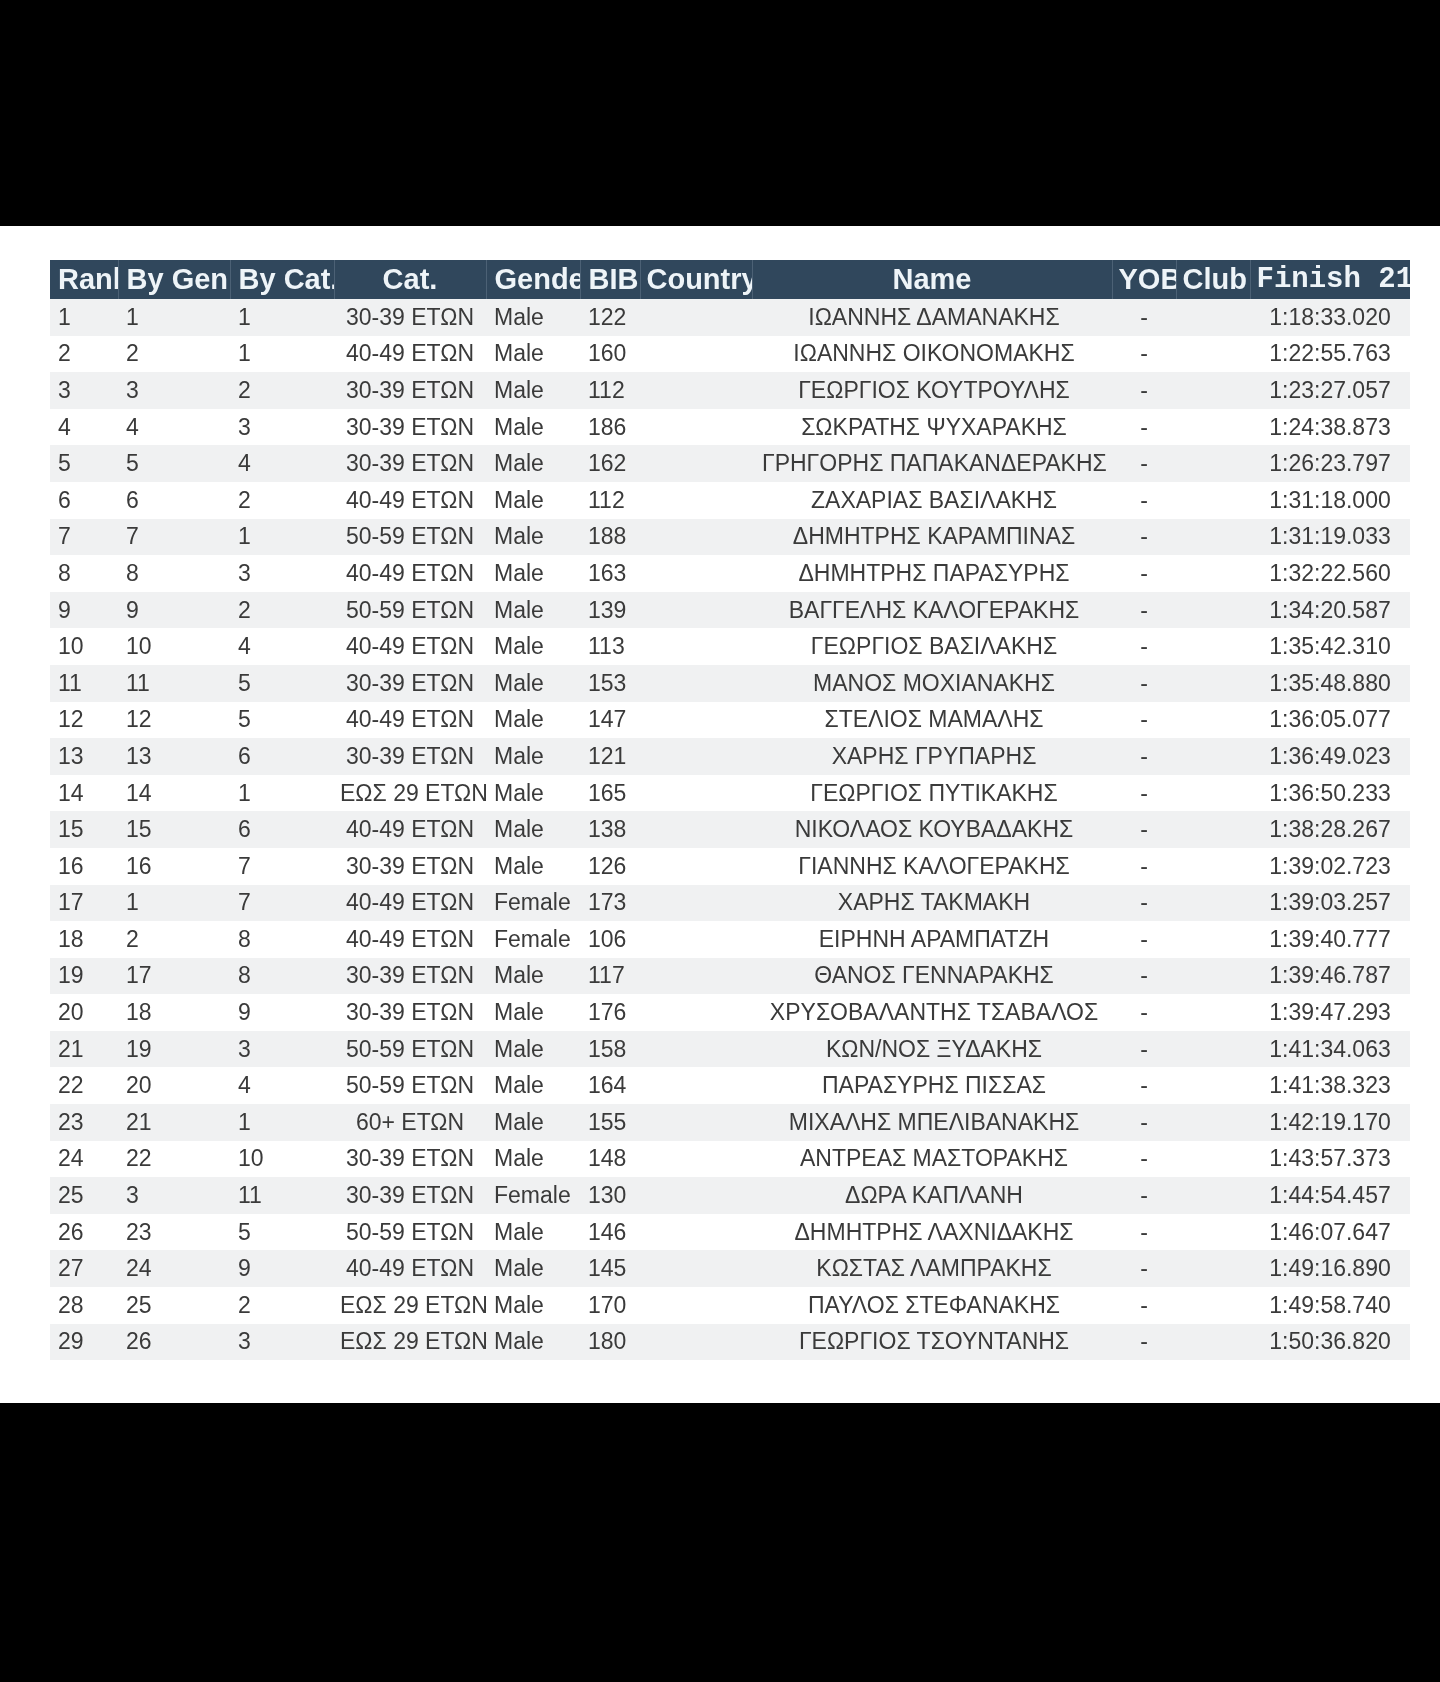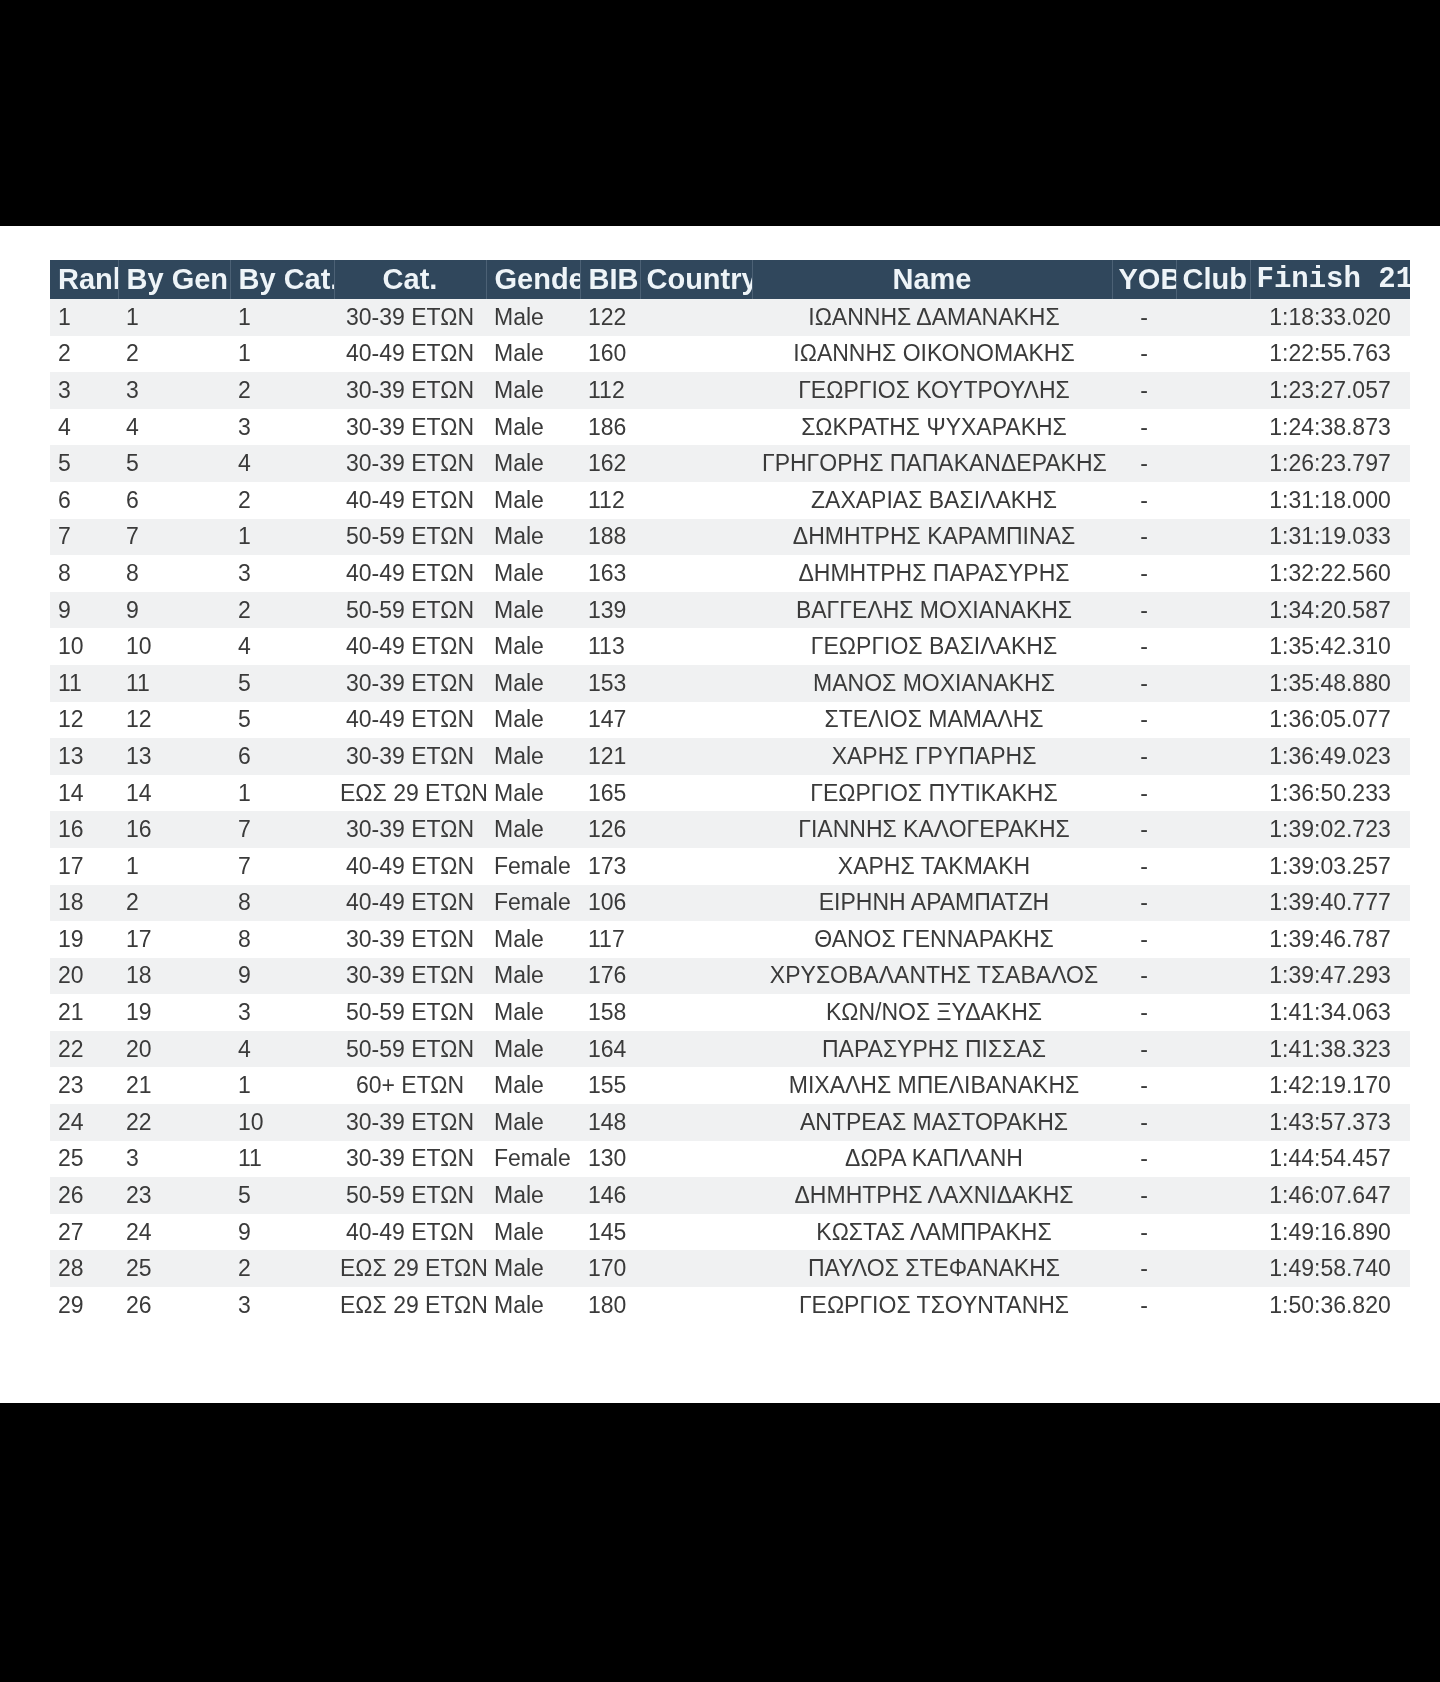--- a/index.html
+++ b/index.html
@@ -202,21 +202,21 @@
           <td>1:32:22.560</td>
         </tr>
         <tr>
           <td>9</td>
           <td>9</td>
           <td>2</td>
           <td>50-59 ΕΤΩΝ</td>
           <td>Male</td>
           <td>139</td>
           <td></td>
-          <td>ΒΑΓΓΕΛΗΣ ΜΟΧΙΑΝΑΚΗΣ</td>
+          <td>ΒΑΓΓΕΛΗΣ ΚΑΛΟΓΕΡΑΚΗΣ</td>
           <td>-</td>
           <td></td>
           <td>1:34:20.587</td>
         </tr>
         <tr>
           <td>10</td>
           <td>10</td>
           <td>4</td>
           <td>40-49 ΕΤΩΝ</td>
           <td>Male</td>
@@ -271,20 +271,33 @@
           <td>14</td>
           <td>1</td>
           <td>ΕΩΣ 29 ΕΤΩΝ</td>
           <td>Male</td>
           <td>165</td>
           <td></td>
           <td>ΓΕΩΡΓΙΟΣ ΠΥΤΙΚΑΚΗΣ</td>
           <td>-</td>
           <td></td>
           <td>1:36:50.233</td>
+        </tr>
+        <tr>
+          <td>15</td>
+          <td>15</td>
+          <td>6</td>
+          <td>40-49 ΕΤΩΝ</td>
+          <td>Male</td>
+          <td>138</td>
+          <td></td>
+          <td>ΝΙΚΟΛΑΟΣ ΚΟΥΒΑΔΑΚΗΣ</td>
+          <td>-</td>
+          <td></td>
+          <td>1:38:28.267</td>
         </tr>
         <tr>
           <td>16</td>
           <td>16</td>
           <td>7</td>
           <td>30-39 ΕΤΩΝ</td>
           <td>Male</td>
           <td>126</td>
           <td></td>
           <td>ΓΙΑΝΝΗΣ ΚΑΛΟΓΕΡΑΚΗΣ</td>

